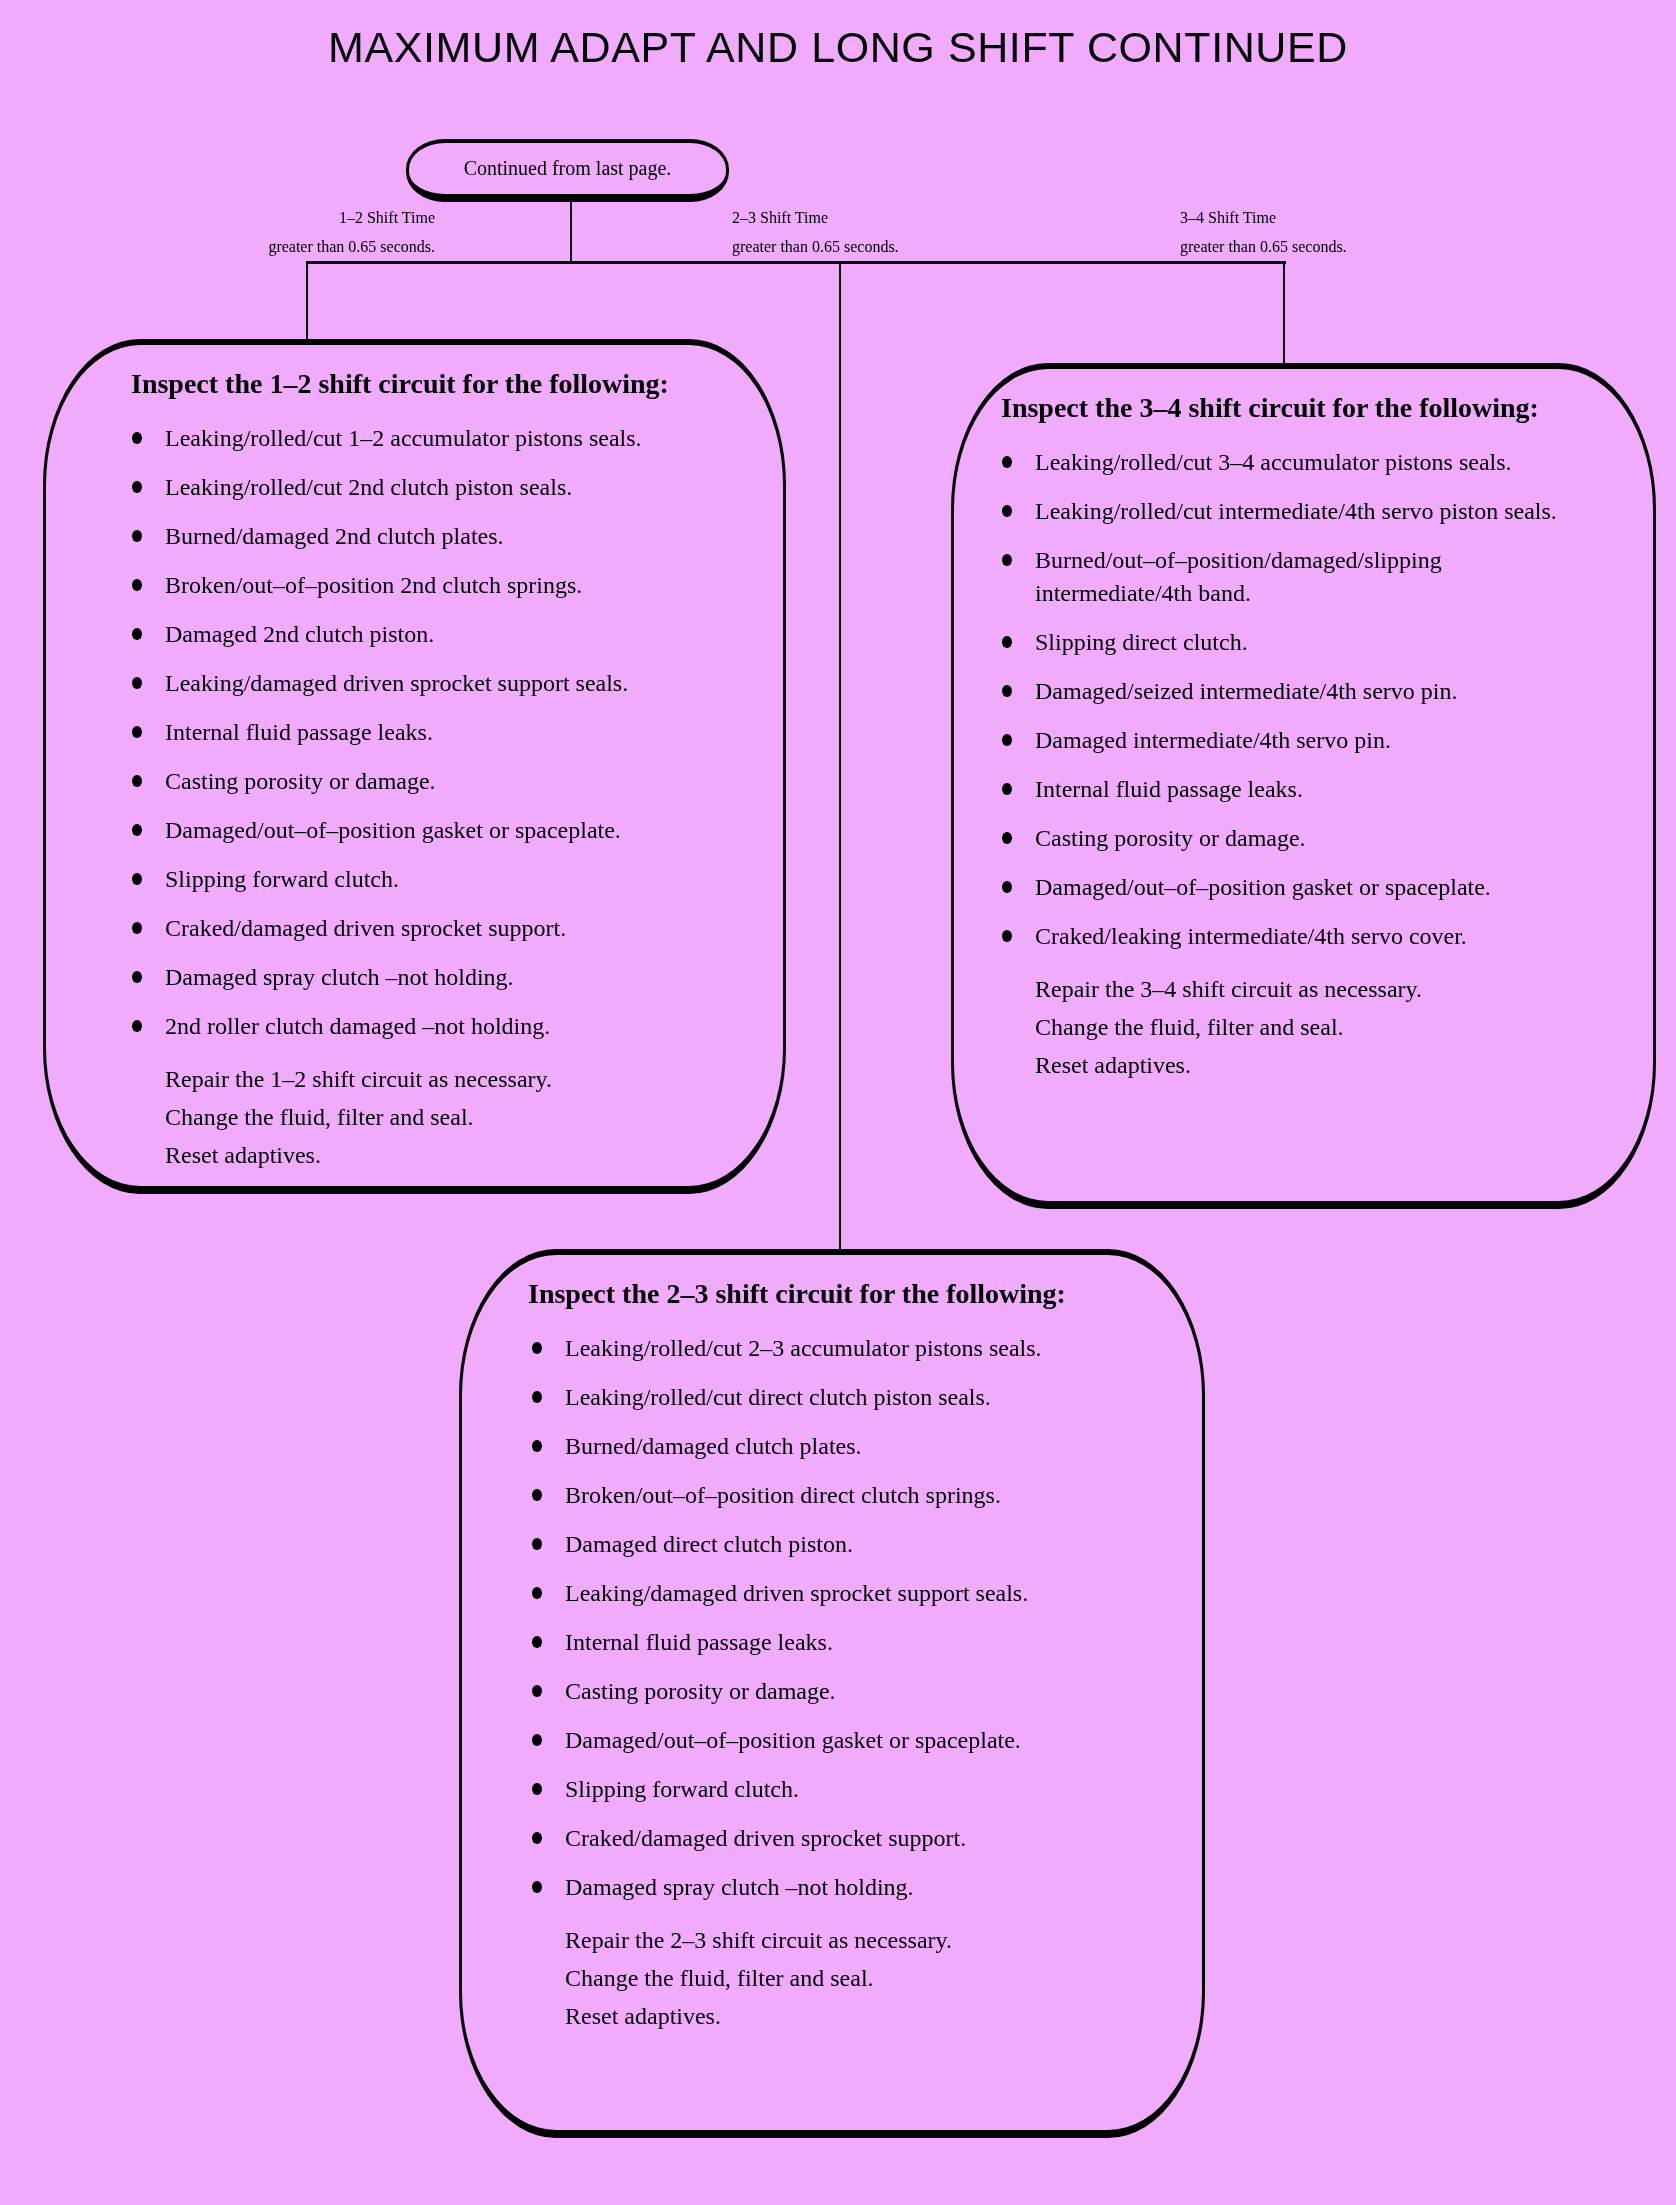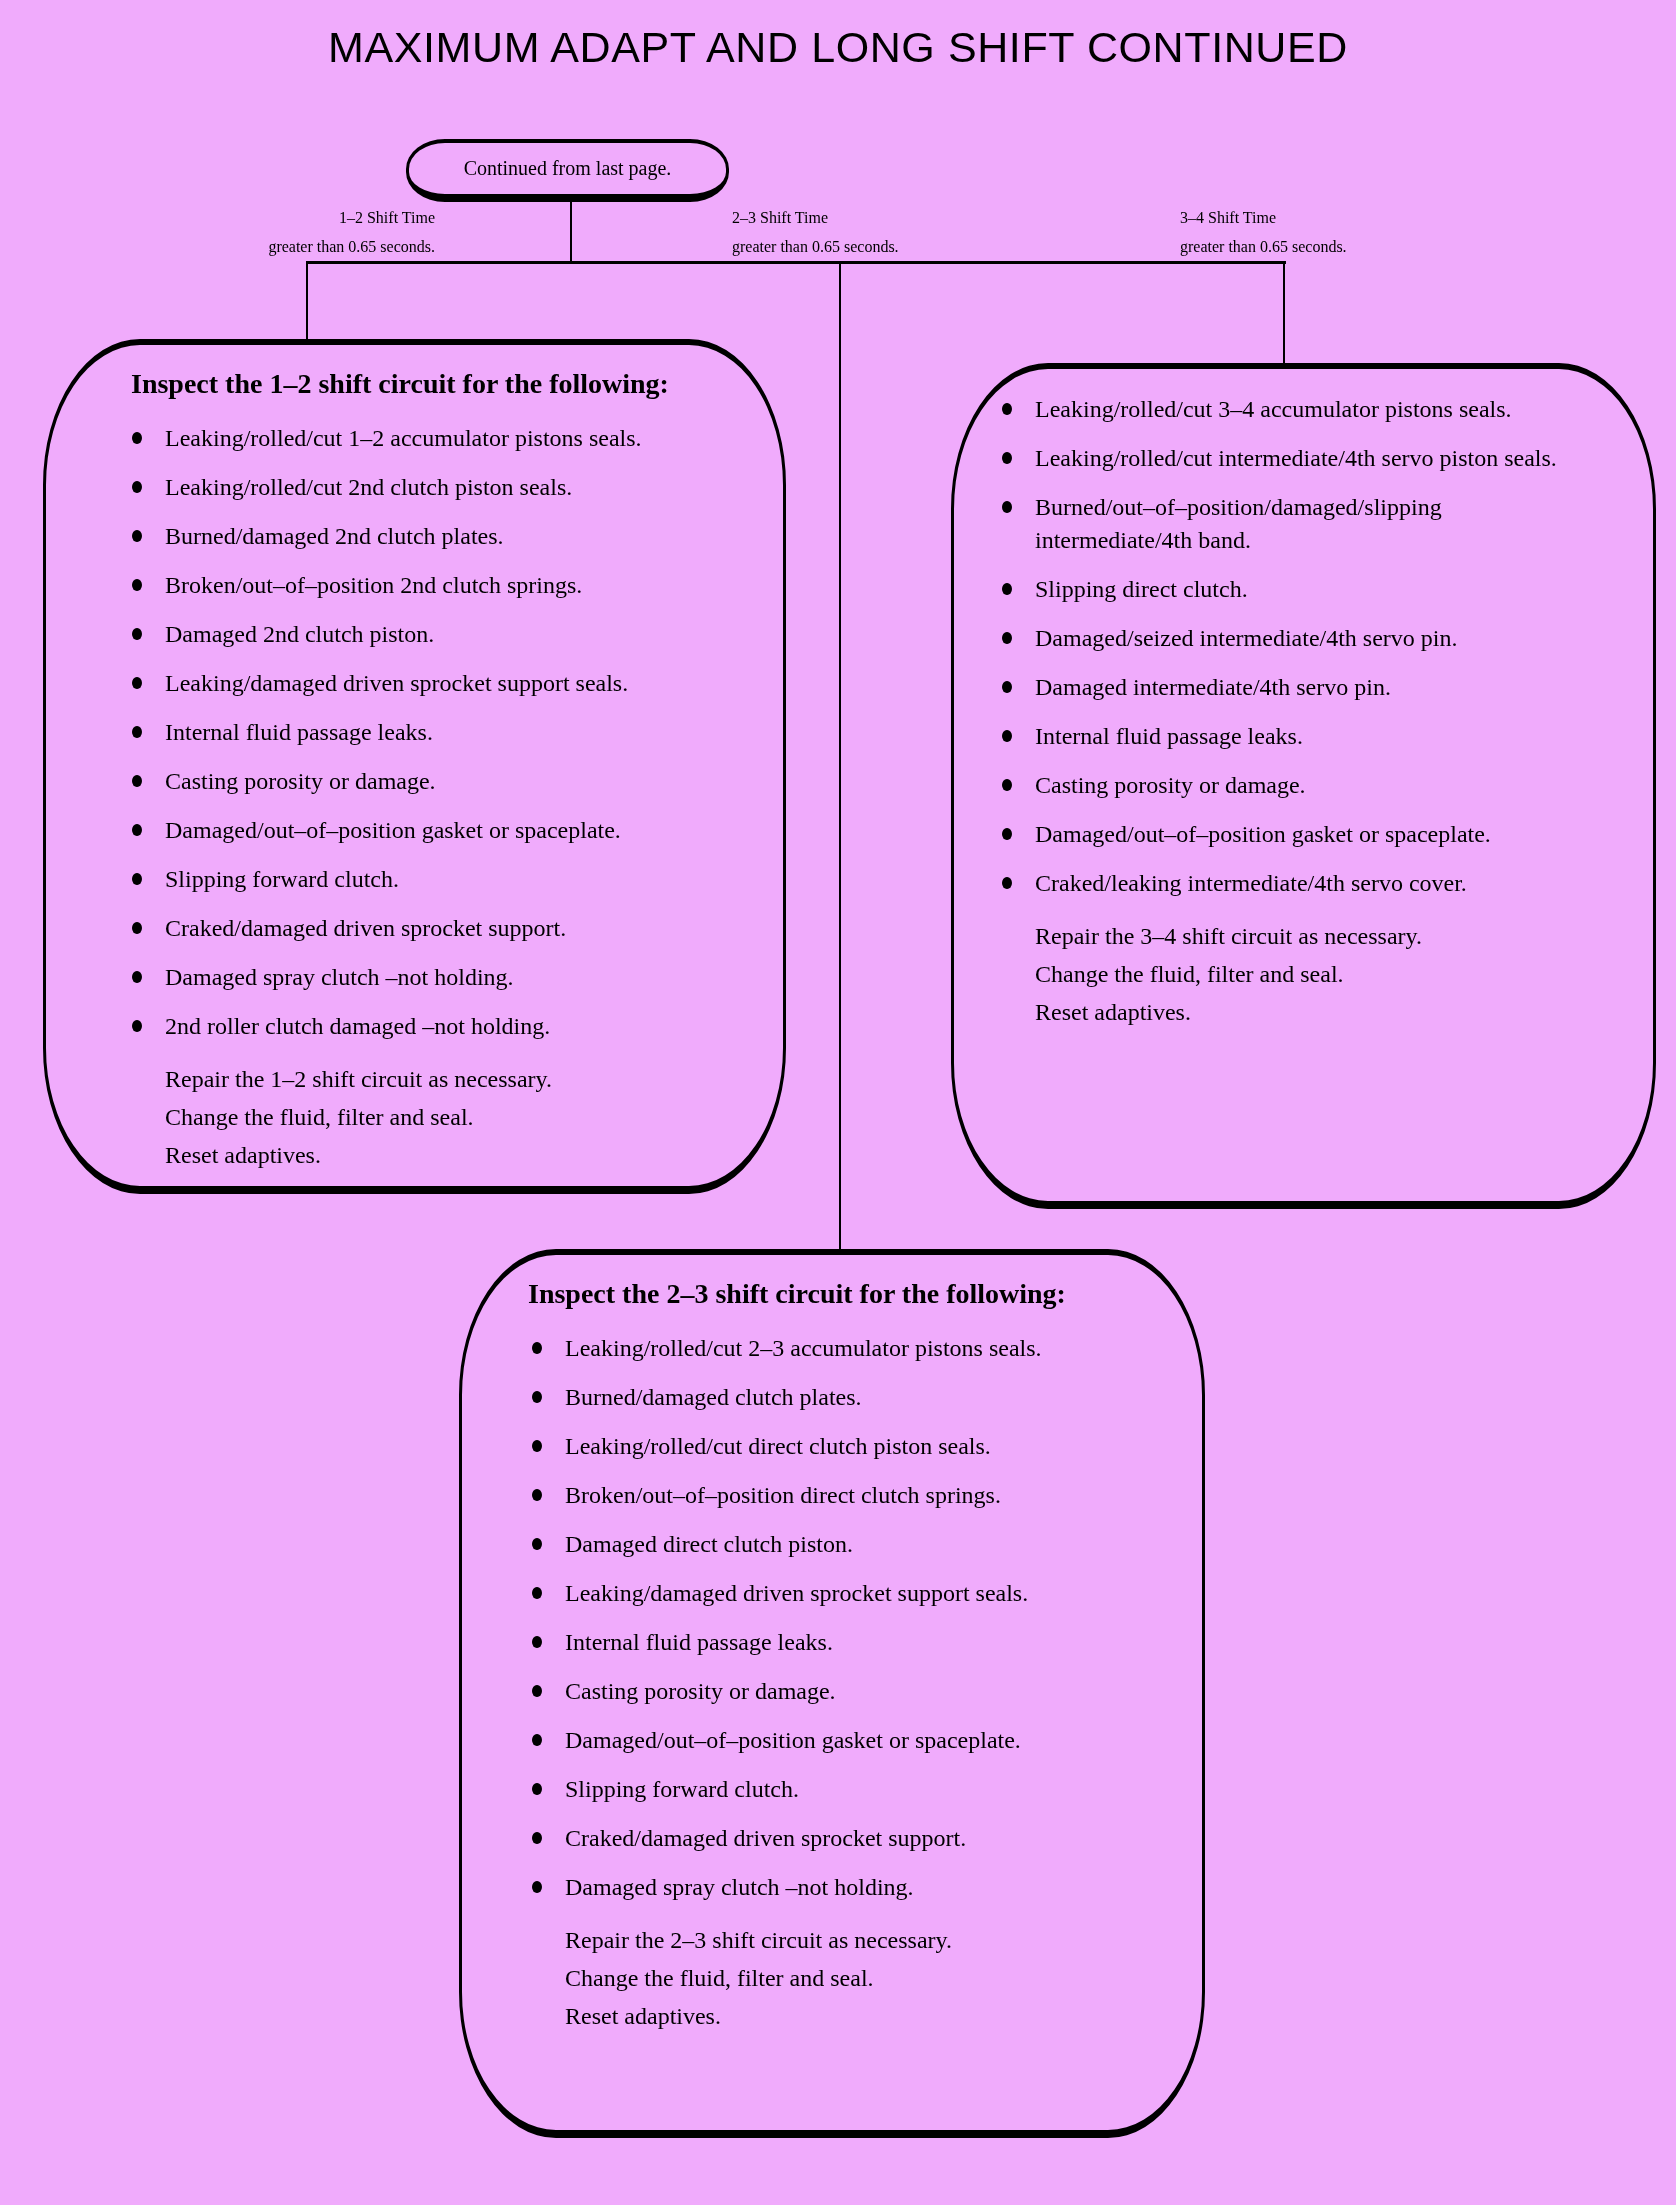--- a/index.html
+++ b/index.html
@@ -159,20 +159,21 @@
       </ul>
     <div class="repair">
 
     <div class="rline">Repair the 1–2 shift circuit as necessary.</div>
         <div class="rline">Change the fluid, filter and seal.</div>
         <div class="rline">Reset adaptives.</div>
       </div>
   </section>
 
   <section class="ibox box2">
+    <h2>Inspect the 3–4 shift circuit for the following:</h2>
     <ul>
 
     <li>
           <span class="dot"></span>
           <span class="txt">Leaking/rolled/cut 3–4 accumulator pistons seals.</span>
         </li>
         <li>
           <span class="dot"></span>
           <span class="txt">Leaking/rolled/cut intermediate/4th servo piston seals.</span>
         </li>
@@ -221,25 +222,25 @@
   <section class="ibox box3">
     <h2>Inspect the 2–3 shift circuit for the following:</h2>
     <ul>
 
     <li>
           <span class="dot"></span>
           <span class="txt">Leaking/rolled/cut 2–3 accumulator pistons seals.</span>
         </li>
         <li>
           <span class="dot"></span>
+          <span class="txt">Leaking/rolled/cut direct clutch piston seals.</span>
+        </li>
+        <li>
+          <span class="dot"></span>
           <span class="txt">Burned/damaged clutch plates.</span>
-        </li>
-        <li>
-          <span class="dot"></span>
-          <span class="txt">Leaking/rolled/cut direct clutch piston seals.</span>
         </li>
         <li>
           <span class="dot"></span>
           <span class="txt">Broken/out–of–position direct clutch springs.</span>
         </li>
         <li>
           <span class="dot"></span>
           <span class="txt">Damaged direct clutch piston.</span>
         </li>
         <li>

